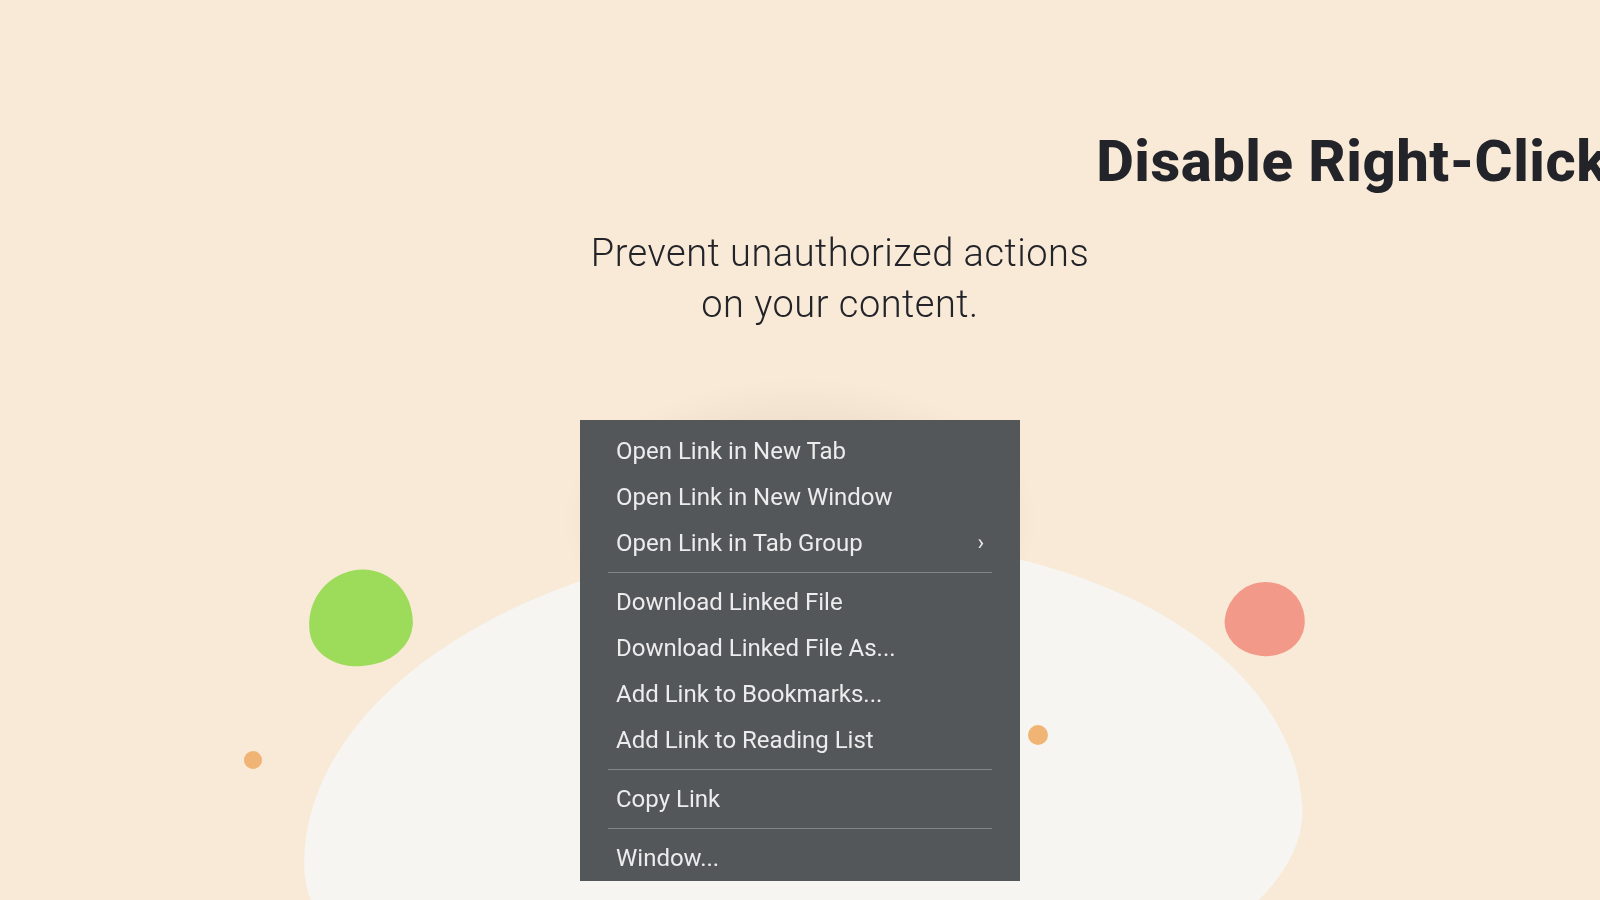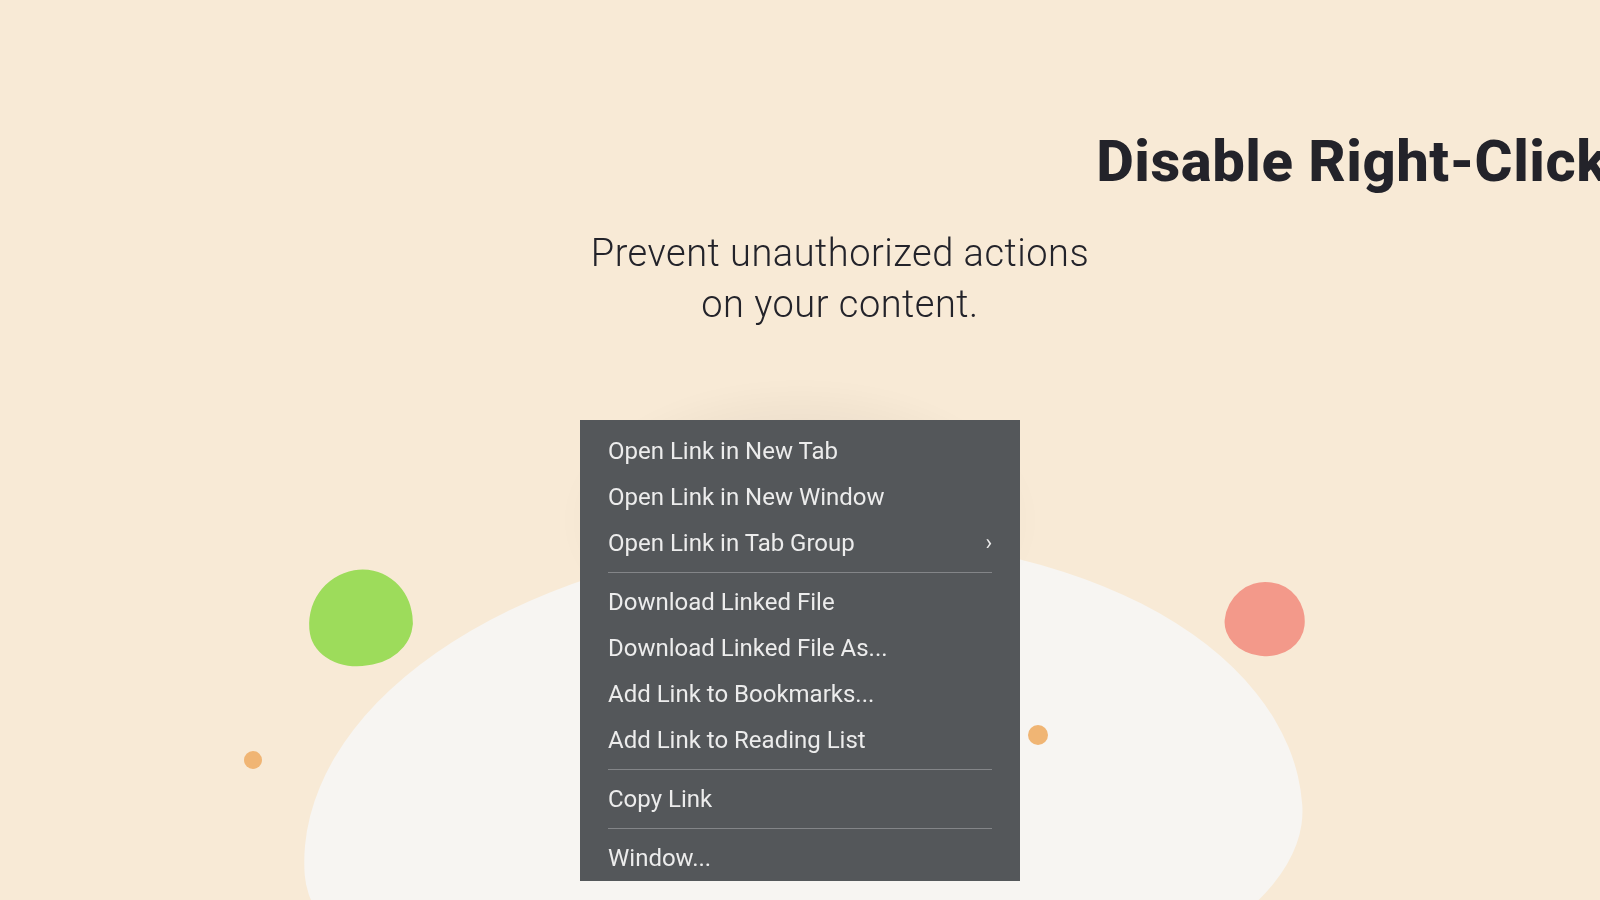--- a/index.html
+++ b/index.html
@@ -127,21 +127,21 @@
     background: #54575a;
     color: #ececec;
     font-size: 24px;
     line-height: 1;
     padding-top: 8px;
   }
   .context-menu .item {
     display: flex;
     align-items: center;
     justify-content: space-between;
-    padding: 11px 28px;
+    padding: 11px 36px;
   }
   .context-menu .sep {
     height: 1px;
     background: rgba(255,255,255,0.28);
     margin: 6px 28px;
   }
   .chevron {
     font-size: 22px;
     color: #ececec;
   }

